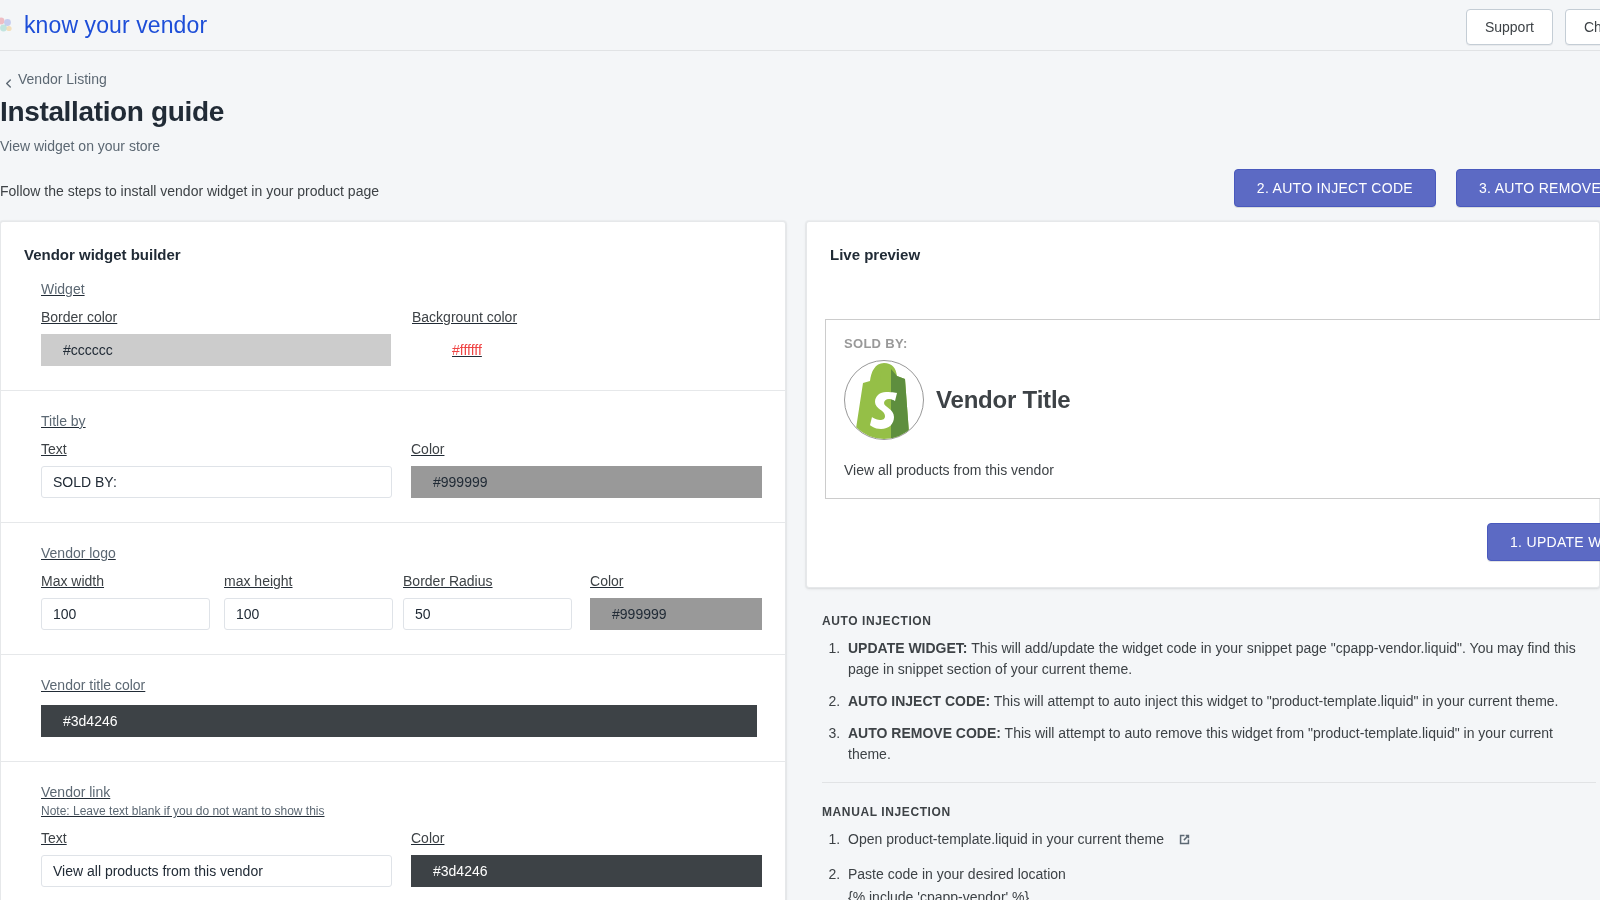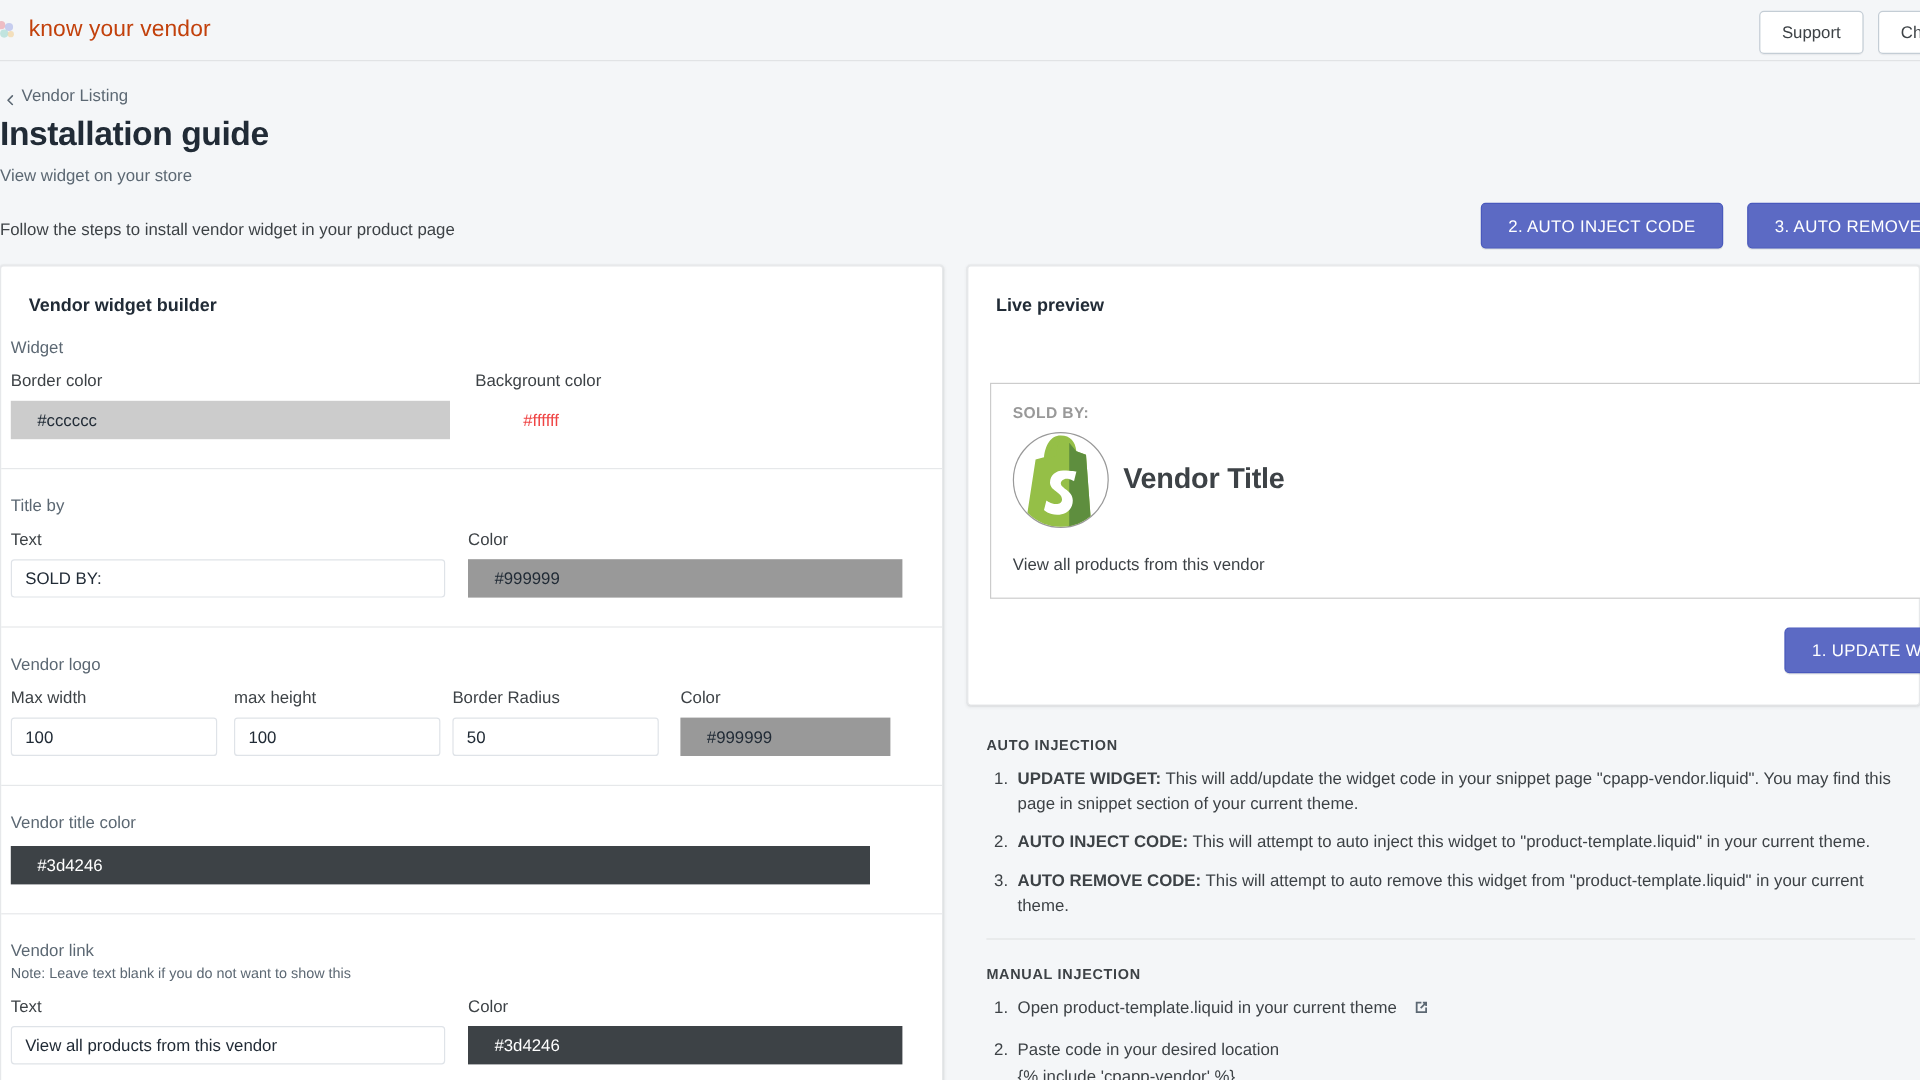--- a/index.html
+++ b/index.html
@@ -18,23 +18,23 @@
     height: 51px;
     background: #f4f6f8;
     border-bottom: 1px solid #e1e3e5;
     display: flex;
     align-items: center;
     padding: 0 12px 0 0;
   }
   .brand { display: flex; align-items: center; gap: 8px; margin-left: -6px; }
   .brand-logo { width: 22px; height: 22px; flex: 0 0 22px; opacity: .55; }
   .brand-title {
-    font-size: 19px;
+    font-size: 23px;
     font-weight: 400;
-    color: #c2410c;
+    color: #1d4ed8;
     letter-spacing: .1px;
     white-space: nowrap;
   }
   .topbar-actions {
     position: absolute;
     right: -52px;
     top: 9px;
     display: flex;
     gap: 12px;
   }
@@ -111,22 +111,23 @@
   }
 
   .card-title {
     font-size: 15px;
     font-weight: bold;
     color: #212b36;
     padding: 24px 23px 0 23px;
   }
 
   .section {
-    padding: 22px 23px 24px 8px;
+    padding: 22px 23px 24px 40px;
     border-bottom: 1px solid #e6e8ea;
+    text-decoration: underline;
   }
   .section:last-child { border-bottom: none; }
   .section.first { padding-top: 18px; }
 
   .group-label { font-size: 14px; color: #5c6873; margin-bottom: 12px; }
   .group-note { font-size: 12px; color: #5c6873; margin-top: -8px; margin-bottom: 12px; }
 
   .row { display: flex; }
   .field-label { font-size: 14px; color: #3d4246; margin-bottom: 9px; }
 

